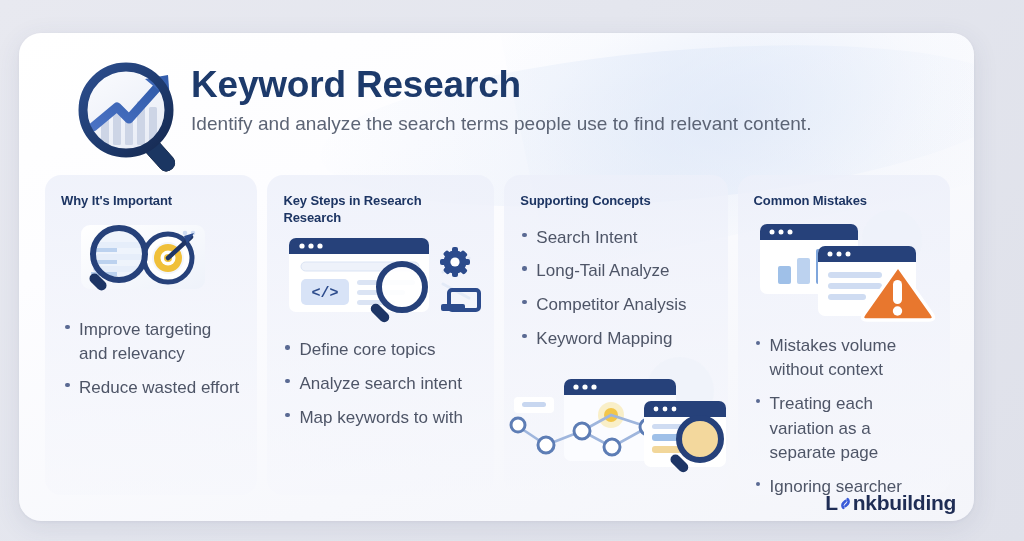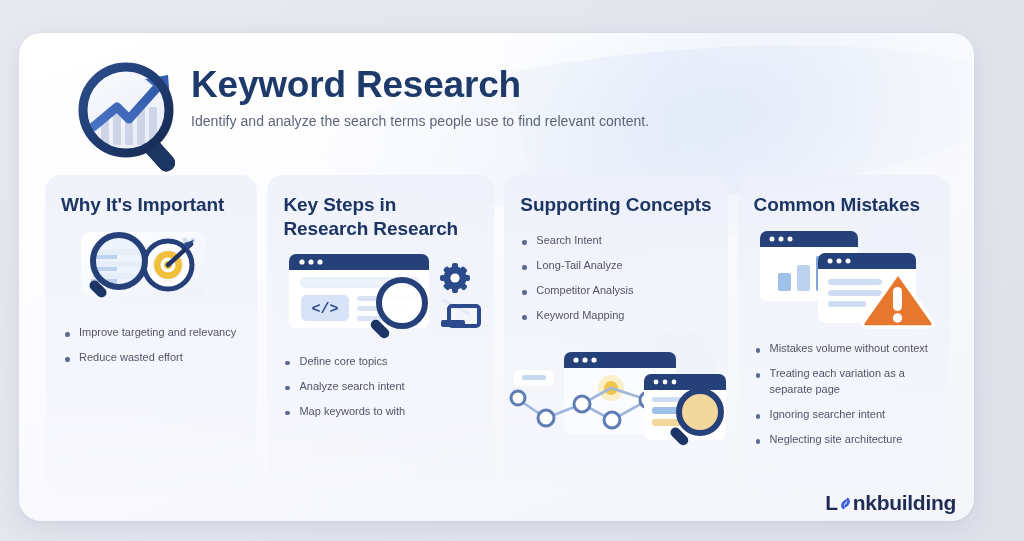--- a/index.html
+++ b/index.html
@@ -51,21 +51,21 @@
     width: 132px; height: 118px;
   }
   .title-block { position: absolute; left: 172px; top: 32px; }
   .main-title {
     font-size: 37px; font-weight: bold;
     color: #1d3a6b; letter-spacing: -0.2px;
     line-height: 1.06;
   }
   .subtitle {
     margin-top: 9px;
-    font-size: 14px; color: #5c6475; font-weight: 400;
+    font-size: 19px; color: #5c6475; font-weight: 400;
     letter-spacing: 0.05px;
   }
 
   
   .columns {
     position: absolute;
     left: 26px; top: 142px; right: 24px; bottom: 26px;
     display: flex;
     gap: 10px;
   }
@@ -73,29 +73,29 @@
     position: relative;
     flex: 1 1 0;
     border-radius: 16px;
     background: linear-gradient(180deg, rgba(237,240,250,0.82) 0%, rgba(241,243,251,0.72) 45%, rgba(246,247,252,0.55) 100%);
     padding: 18px 16px 10px 16px;
     overflow: hidden;
   }
   .col.c2 { flex: 1.08 1 0; }
   .col.c3 { flex: 1.06 1 0; }
   .col-title {
-    font-size: 19px; font-weight: bold;
+    font-size: 13px; font-weight: bold;
     color: #1d3563; line-height: 1.28;
     letter-spacing: -0.1px;
   }
   ul.bullets { list-style: none; }
   ul.bullets li {
     position: relative;
     padding-left: 16px;
-    font-size: 11px;
+    font-size: 17px;
     line-height: 1.45;
     color: #4e5567;
     margin-bottom: 9px;
   }
   ul.bullets li::before {
     content: "";
     position: absolute; left: 2px; top: 7px;
     width: 4.5px; height: 4.5px; border-radius: 50%;
     background: #5a6a93;
   }

